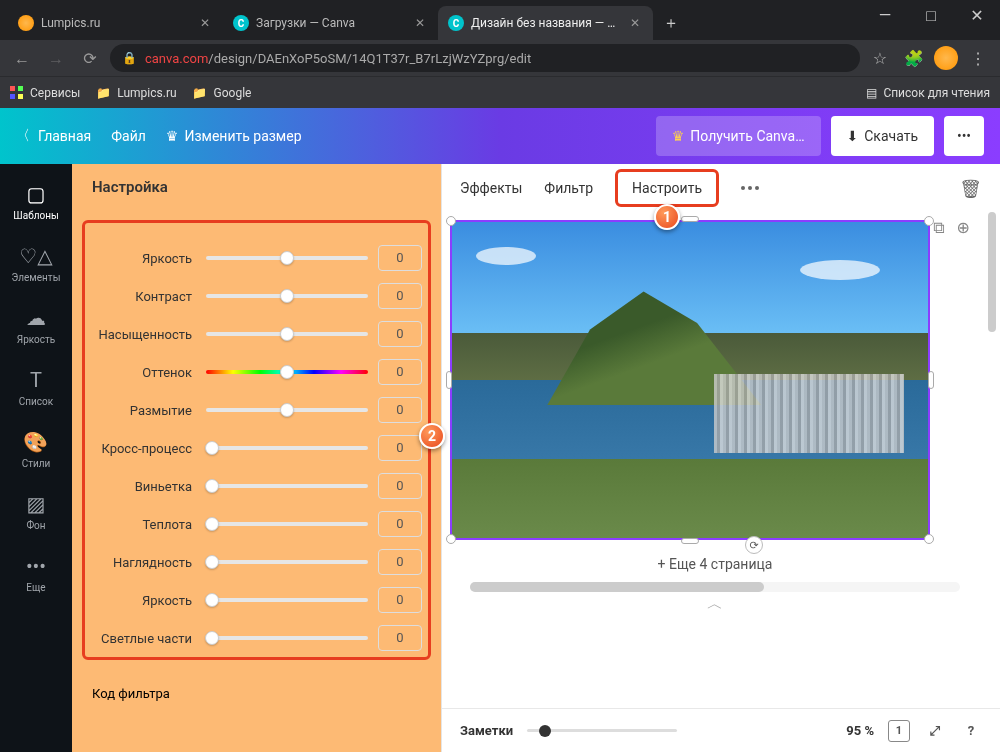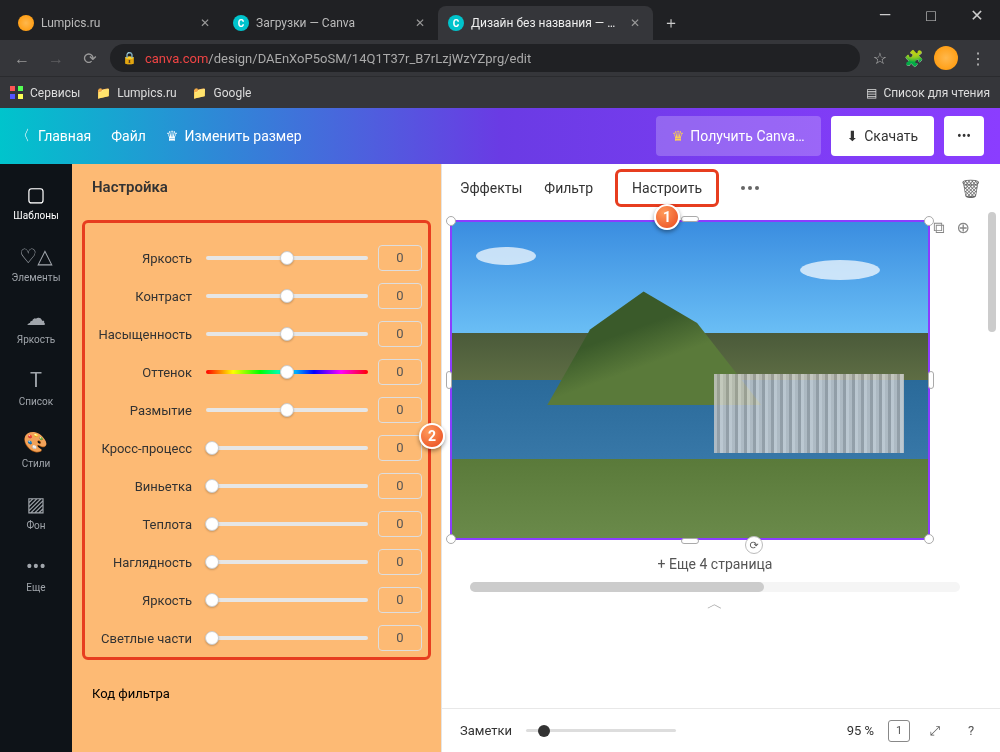--- a/index.html
+++ b/index.html
@@ -101,21 +101,21 @@
 .h-t { left: 50%; top: -6px; transform: translateX(-50%); width: 18px; height: 6px; border-radius: 3px; }
 .h-b { left: 50%; bottom: -6px; transform: translateX(-50%); width: 18px; height: 6px; border-radius: 3px; }
 
 .add-page { text-align: center; padding: 16px 0 0; color: #555; font-size: 14px; position: relative; }
 .rotate-badge { position: absolute; top: -4px; left: 50%; transform: translateX(30px); width: 18px; height: 18px; border: 1px solid #bbb; background: #fff; border-radius: 50%; font-size: 11px; display: flex; align-items: center; justify-content: center; }
 
 .hscroll { height: 10px; background: #f5f5f5; margin: 10px 20px 0; border-radius: 5px; position: relative; }
 .hthumb { position: absolute; left: 0; width: 60%; height: 100%; background: #ccc; border-radius: 5px; }
 .chevup { text-align: center; padding: 2px 0; color: #aaa; }
 
-.footer { height: 44px; border-top: 1px solid #e8e8e8; display: flex; align-items: center; padding: 0 18px; gap: 14px; font-size: 13px; color: #333; }
+.footer { height: 44px; border-top: 1px solid #e8e8e8; display: flex; align-items: center; padding: 0 18px; gap: 14px; font-size: 13px; color: #333; font-weight: bold; }
 .zoom-track { width: 150px; height: 3px; background: #ddd; border-radius: 2px; position: relative; }
 .zoom-thumb { position: absolute; left: 12%; top: 50%; transform: translate(-50%,-50%); width: 12px; height: 12px; background: #333; border-radius: 50%; }
 .footer-right { margin-left: auto; display: flex; align-items: center; gap: 14px; }
 .fbtn { width: 22px; height: 22px; display: flex; align-items: center; justify-content: center; color: #555; }
 
 .vscroll { position: absolute; right: 2px; top: 48px; bottom: 44px; width: 12px; }
 .vthumb { position: absolute; top: 0; width: 8px; height: 120px; background: #ccc; border-radius: 4px; right: 2px; }
 </style>
 </head>
 <body>

